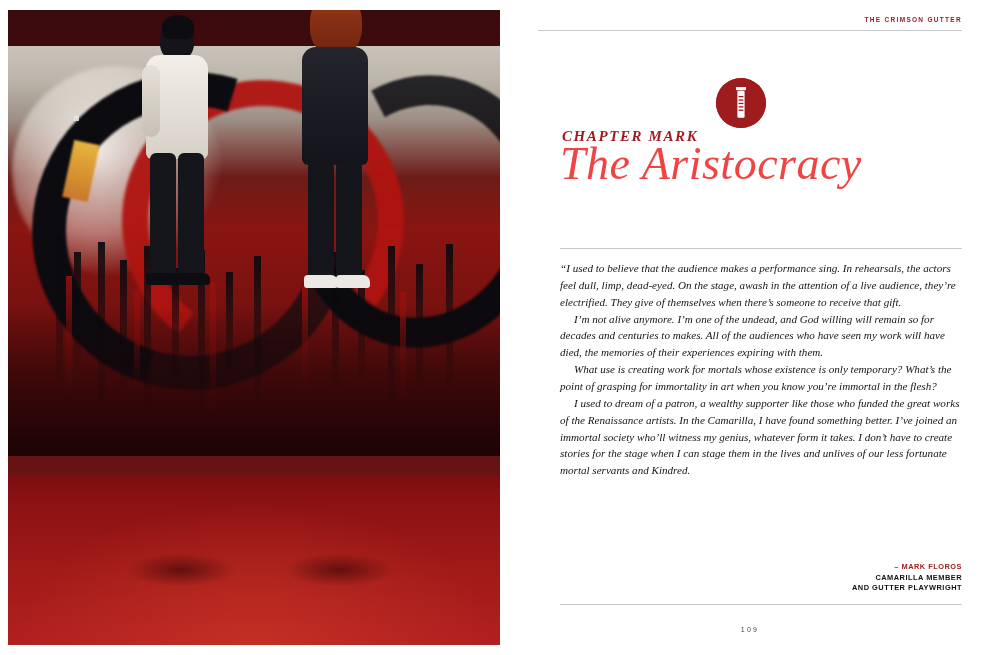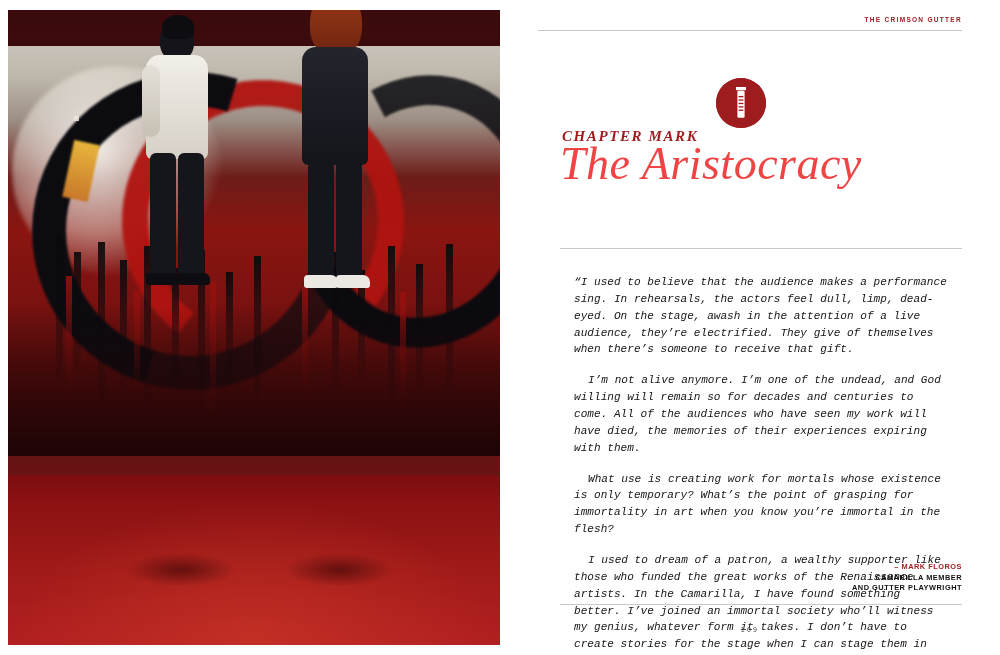--- a/index.html
+++ b/index.html
@@ -272,21 +272,21 @@
     left: 60px;
     right: 38px;
     top: 260px;
     font-family: "Liberation Serif", serif;
     font-style: italic;
     font-size: 11.1px;
     line-height: 1.52;
     color: #141414;
     text-align: left;
   }
-  .quote-block p { margin: 14px; font-family: Liberation Mono, monospace; }
+  .quote-block p { margin: 0; }
   .quote-block p + p { text-indent: 14px; }
 
   .attrib {
     position: absolute;
     right: 38px;
     top: 562px;
     text-align: right;
     font-family: Liberation Sans, sans-serif;
     font-size: 7.4px;
     font-weight: bold;
@@ -407,21 +407,21 @@
       </svg>
     </div>
 
     <div class="chapter-label">CHAPTER MARK</div>
     <div class="title-line-1">The Aristocracy</div>
 
     <div class="rule-mid"></div>
 
     <div class="quote-block">
       <p>“I used to believe that the audience makes a performance sing. In rehearsals, the actors feel dull, limp, dead-eyed. On the stage, awash in the attention of a live audience, they’re electrified. They give of themselves when there’s someone to receive that gift.</p>
-      <p>I’m not alive anymore. I’m one of the undead, and God willing will remain so for decades and centuries to come. All of the audiences who have seen my work will have died, the memories of their experiences expiring with them.</p>
+      <p>I’m not alive anymore. I’m one of the undead, and God willing will remain so for decades and centuries to makes. All of the audiences who have seen my work will have died, the memories of their experiences expiring with them.</p>
       <p>What use is creating work for mortals whose existence is only temporary? What’s the point of grasping for immortality in art when you know you’re immortal in the flesh?</p>
       <p>I used to dream of a patron, a wealthy supporter like those who funded the great works of the Renaissance artists. In the Camarilla, I have found something better. I’ve joined an immortal society who’ll witness my genius, whatever form it takes. I don’t have to create stories for the stage when I can stage them in the lives and unlives of our less fortunate mortal servants and Kindred.</p>
     </div>
 
     <div class="attrib">
       <div class="name">– MARK FLOROS</div>
       <div>CAMARILLA MEMBER</div>
       <div>AND GUTTER PLAYWRIGHT</div>
     </div>
 

